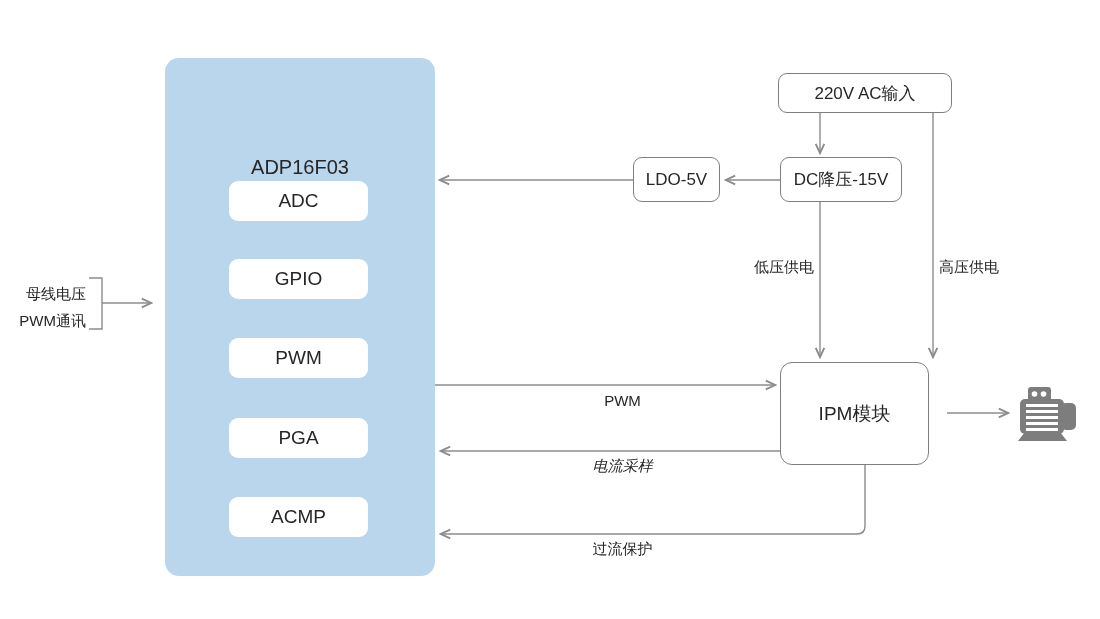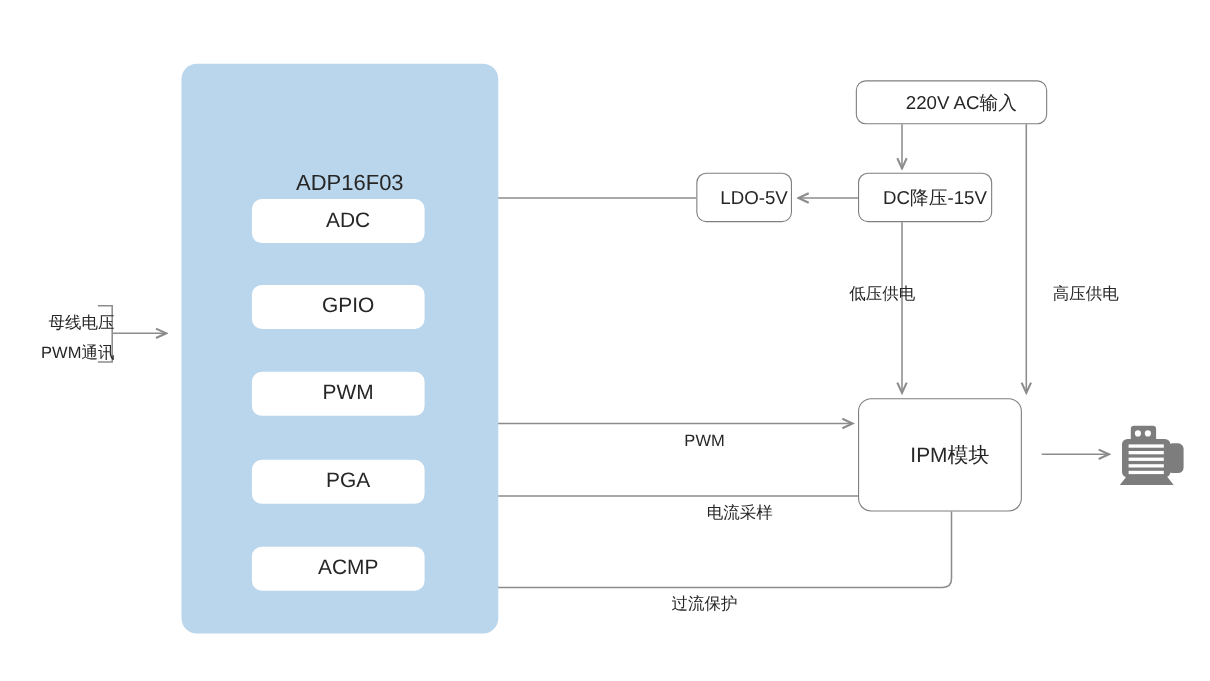--- a/index.html
+++ b/index.html
@@ -7,21 +7,21 @@
     --line:#8C8C8C;
     --border:#7F7F7F;
     --text:#262626;
     --motor:#7D7D7D;
   }
   html,body{margin:0;padding:0;background:#fff;}
   .canvas{
     position:relative;width:1100px;height:619px;background:#ffffff;overflow:hidden;
     font-family:"Liberation Sans","DejaVu Sans",sans-serif;color:var(--text);
   }
-  .abs{position:absolute;padding-left:18px;}
+  .abs{position:absolute;}
   .wires{position:absolute;left:0;top:0;width:1100px;height:619px;}
   .wire{stroke:var(--line);stroke-width:1.4;fill:none;}
   .arw{stroke:var(--line);stroke-width:1.5;fill:none;}
   .motor-part{fill:var(--motor);}
   .motor-hole{fill:#ffffff;}
   .mcu{
     left:165px;top:58px;width:270px;height:518px;
     background:var(--mcu-fill);border-radius:14px;
   }
   .mcu-title{left:165px;top:112px;width:270px;text-align:center;font-size:20px;margin-top:44px;}
@@ -97,16 +97,16 @@
   <div class="abs obox" style="left:778px;top:73px;width:174px;height:40px;">220V AC输入</div>
   <div class="abs obox" style="left:780px;top:157px;width:122px;height:45px;">DC降压-15V</div>
   <div class="abs obox" style="left:633px;top:157px;width:87px;height:45px;">LDO-5V</div>
 
   <div class="abs lbl lbl-right" style="left:728px;top:258px;width:86px;">低压供电</div>
   <div class="abs lbl" style="left:939px;top:258px;">高压供电</div>
 
   <div class="abs obox ipm" style="left:780px;top:362px;width:149px;height:103px;">IPM模块</div>
 
   <div class="abs lbl lbl-center" style="left:545px;top:392px;width:155px;">PWM</div>
-  <div class="abs lbl lbl-center" style="left:577px;top:457px;width:155px;">电流采样</div>
+  <div class="abs lbl lbl-center" style="left:545px;top:457px;width:155px;font-style:italic;">电流采样</div>
   <div class="abs lbl lbl-center" style="left:545px;top:540px;width:155px;">过流保护</div>
 
 </div>
 
 </body></html>

